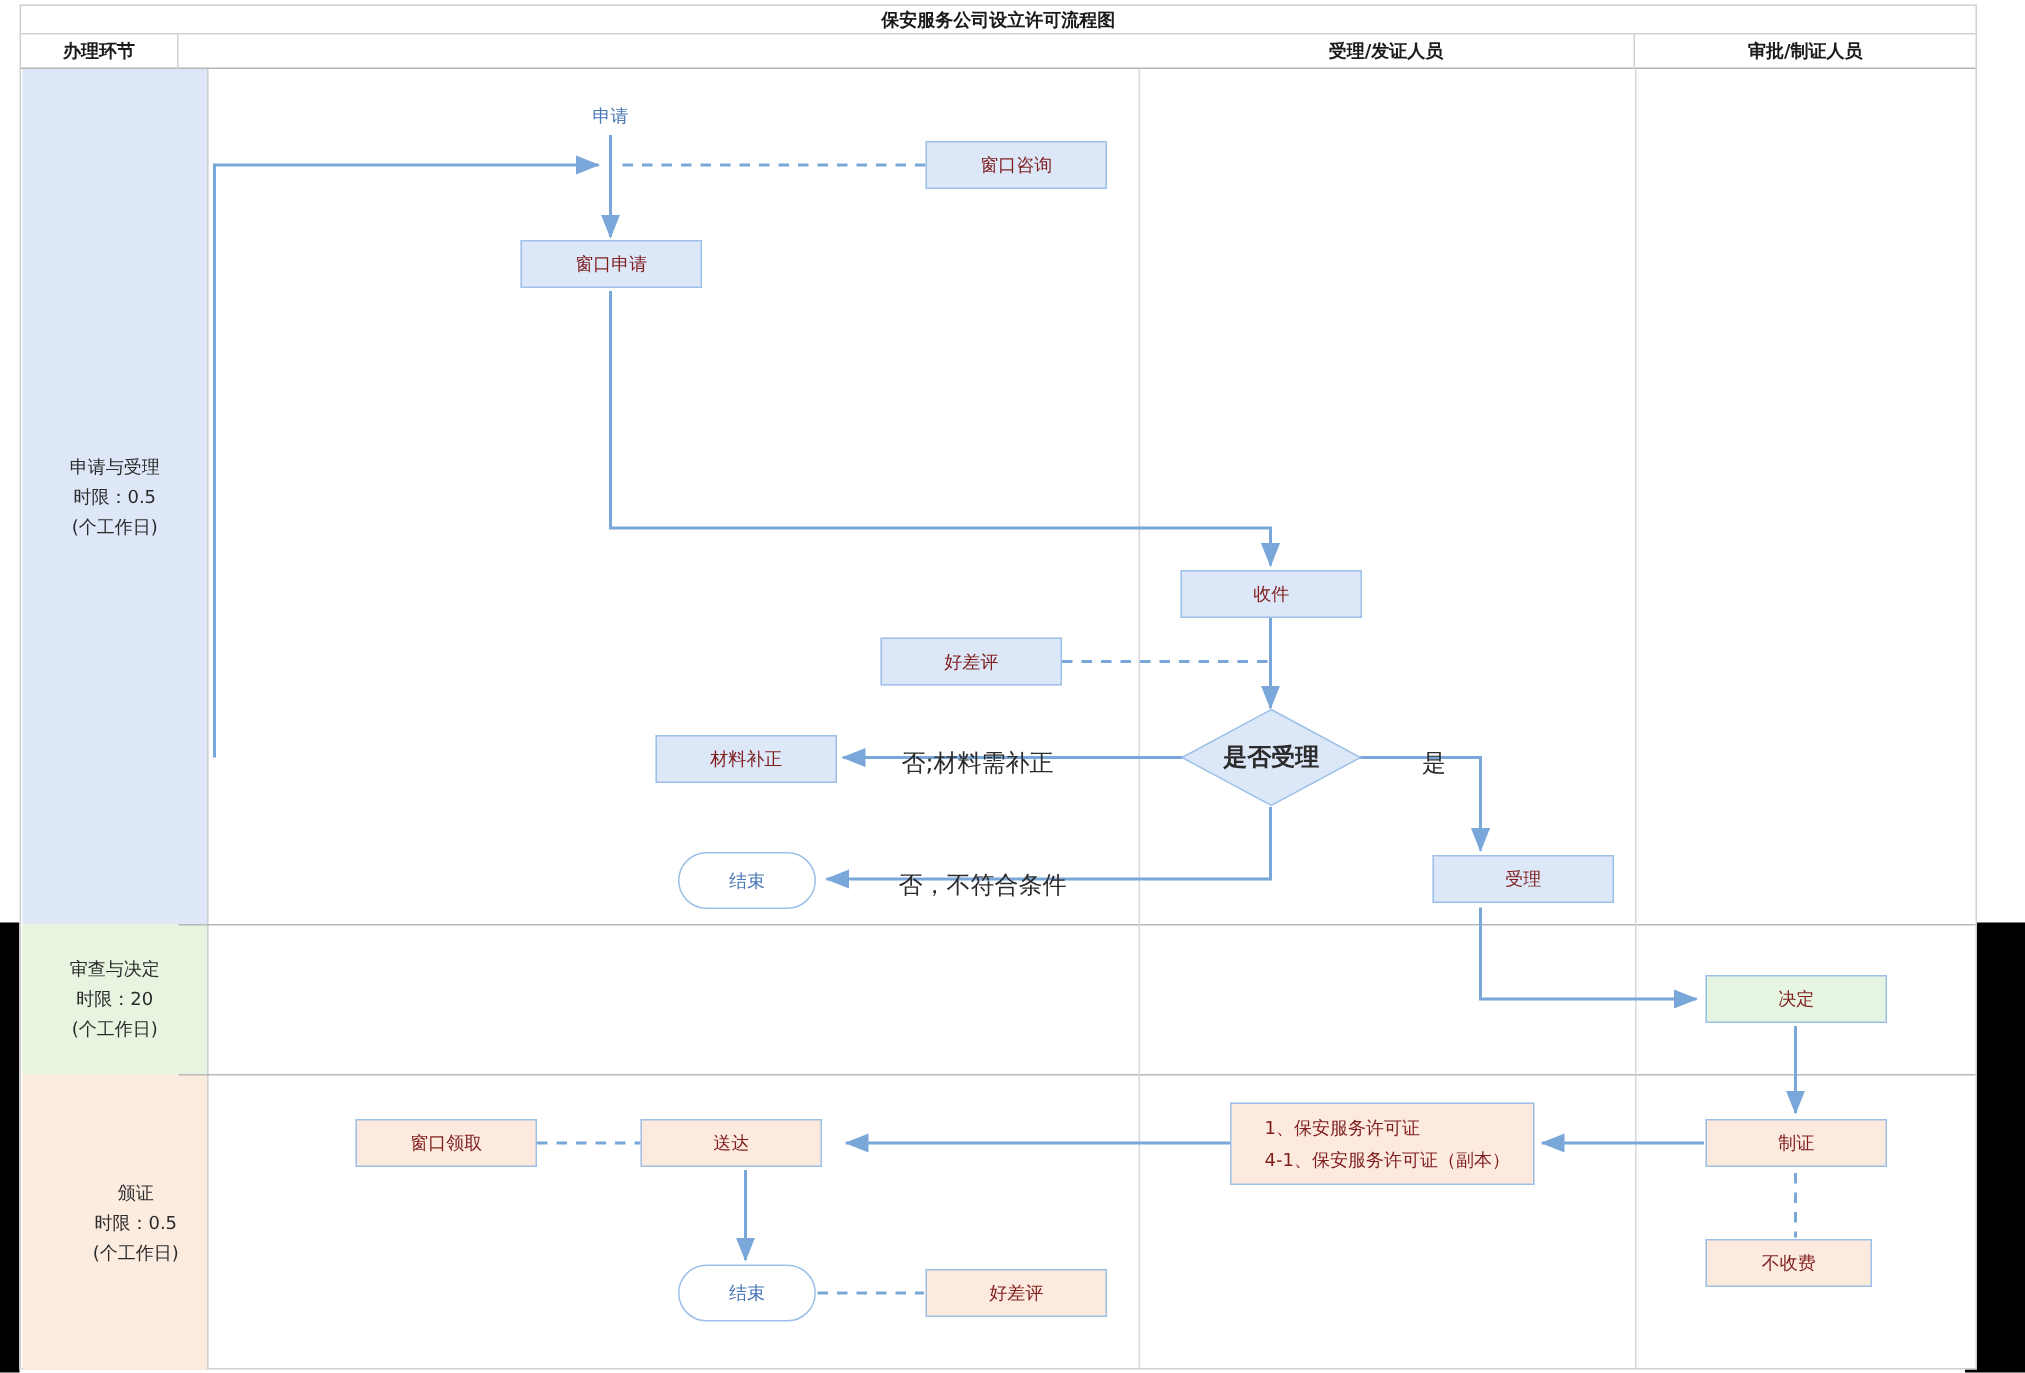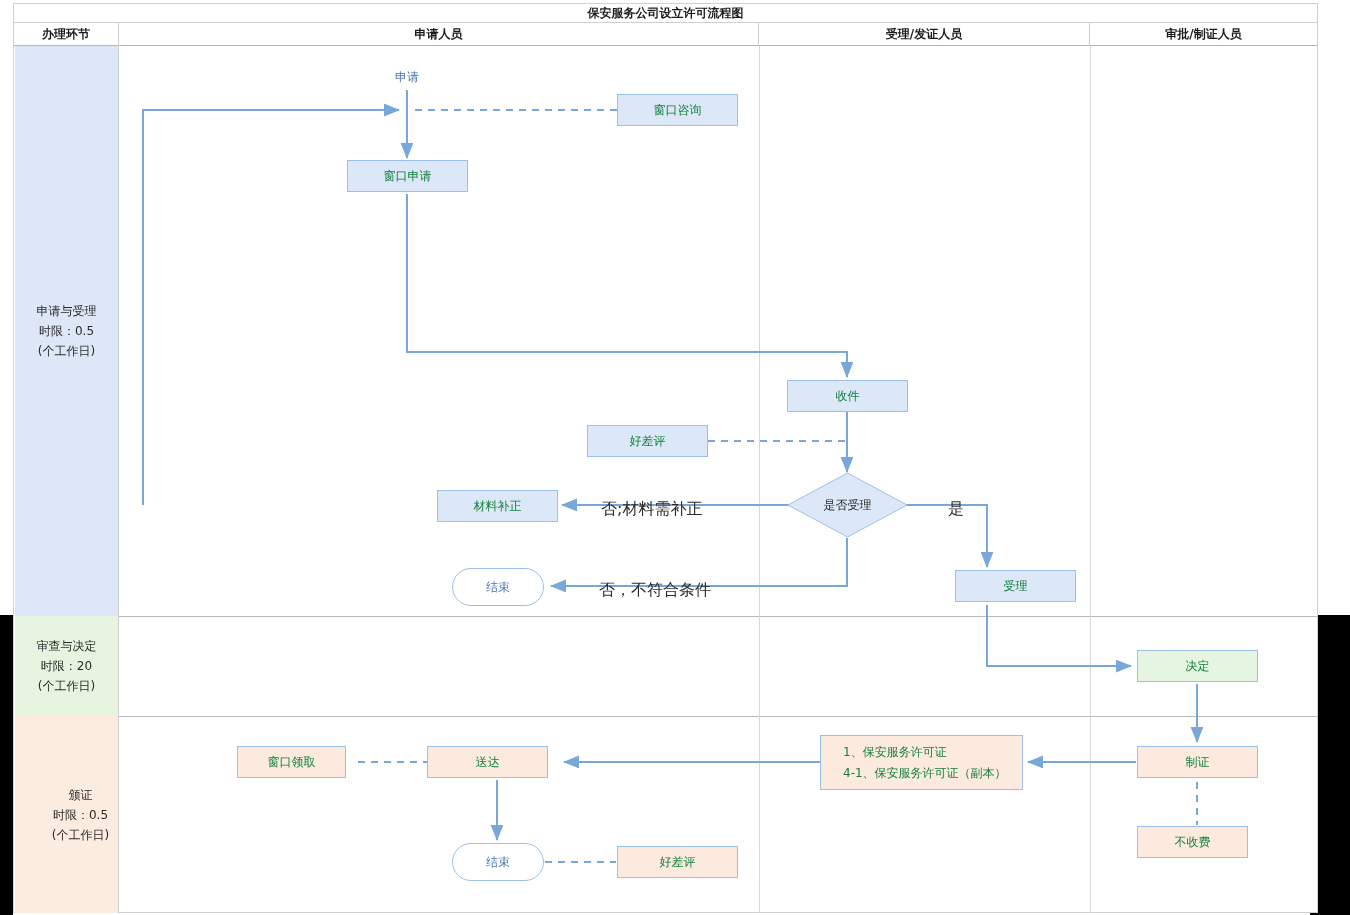--- a/index.html
+++ b/index.html
@@ -58,21 +58,21 @@
   }
   #hc-0 { left: 0;     width: 105px; border-right: 1px solid #d0d0d0; }
   #hc-1 { left: 105px; width: 640px; border-right: 1px solid #d0d0d0; }
   #hc-2 { left: 745px; width: 331px; border-right: 1px solid #d0d0d0; }
   #hc-3 { left: 1076px;width: 227px; }
 
   
   .stage-cell {
     position: absolute;
     left: 1px;
-    width: 104px;
+    width: 124px;
     display: flex; flex-direction: column;
     align-items: center; justify-content: center;
     font-size: 12px; color: #2b2b2b; line-height: 20px;
     border-right: 1px solid #d0d0d0;
     box-sizing: border-box;
     text-align: center;
   }
   #stage-0 { top: 42px;  height: 570px; background: #dde7f7; }
   #stage-1 { top: 612px; height: 100px; background: #e6f4e0; }
   #stage-2 { top: 712px; height: 197px; background: #fcece0; padding-left: 28px; }
@@ -105,21 +105,21 @@
   .node {
     position: absolute;
     display: flex; align-items: center; justify-content: center;
     font-size: 12px;
     box-sizing: border-box;
     text-align: center;
     line-height: 17px;
   }
   .node.rect {
     border: 1px solid #9dc0e8;
-    color: #15803d;
+    color: #7f1d1d;
   }
   .node.blue  { background: #dce7f8; }
   .node.green { background: #e6f5e1; }
   .node.peach { background: #fceade; }
   .node.terminal {
     border: 1px solid #9dc0e8;
     background: #ffffff;
     border-radius: 22px;
     color: #4a77b5;
   }
@@ -148,21 +148,20 @@
 
 <div class="gutter" id="gutter-left"></div>
 <div class="gutter" id="gutter-right"></div>
 
 <div class="sheet">
 
   <div class="title-row">保安服务公司设立许可流程图</div>
 
   <div class="header-row">
     <div class="header-cell" id="hc-0">办理环节</div>
-    <div class="header-cell" id="hc-1">申请人员</div>
     <div class="header-cell" id="hc-2">受理/发证人员</div>
     <div class="header-cell" id="hc-3">审批/制证人员</div>
   </div>
 
   <div class="stage-cell" id="stage-0">
     <div>申请与受理</div>
     <div>时限：0.5</div>
     <div>(个工作日)</div>
   </div>
   <div class="stage-cell" id="stage-1">
@@ -249,21 +248,21 @@
 <div class="node rect blue" style="left:437px; top:490px; width:121px; height:32px;">
   <span>材料补正</span>
 </div>
 
 <div style="position:absolute; left:787px; top:472px; width:121px; height:66px;">
   <svg width="121" height="66" style="position:absolute; left:0; top:0;" xmlns="http://www.w3.org/2000/svg">
     <polygon points="60.5,1 120,33 60.5,65 1,33" fill="#dce7f8" stroke="#9dc0e8" stroke-width="1"></polygon>
   </svg>
   <div style="position:absolute; left:0; top:0; width:121px; height:66px;
               display:flex; align-items:center; justify-content:center;
-              font-size:12px; color:#2b2b2b;">是否受理</div>
+              font-size:16px; color:#2b2b2b;font-weight:bold;">是否受理</div>
 </div>
 
 <div class="node terminal" style="left:452px; top:568px; width:92px; height:38px;">
   <span>结束</span>
 </div>
 
 <div class="node rect blue" style="left:927px; top:570px; width:121px; height:32px;margin-left:28px;">
   <span>受理</span>
 </div>
 
@@ -279,21 +278,21 @@
   <div>
     <div>1、保安服务许可证</div>
     <div>4-1、保安服务许可证（副本）</div>
   </div>
 </div>
 
 <div class="node rect peach" style="left:427px; top:746px; width:121px; height:32px;">
   <span>送达</span>
 </div>
 
-<div class="node rect peach" style="left:237px; top:746px; width:109px; height:32px;">
+<div class="node rect peach" style="left:237px; top:746px; width:121px; height:32px;">
   <span>窗口领取</span>
 </div>
 
 <div class="node rect peach" style="left:1137px; top:826px; width:111px; height:32px;">
   <span>不收费</span>
 </div>
 
 <div class="node terminal" style="left:452px; top:843px; width:92px; height:38px;">
   <span>结束</span>
 </div>

